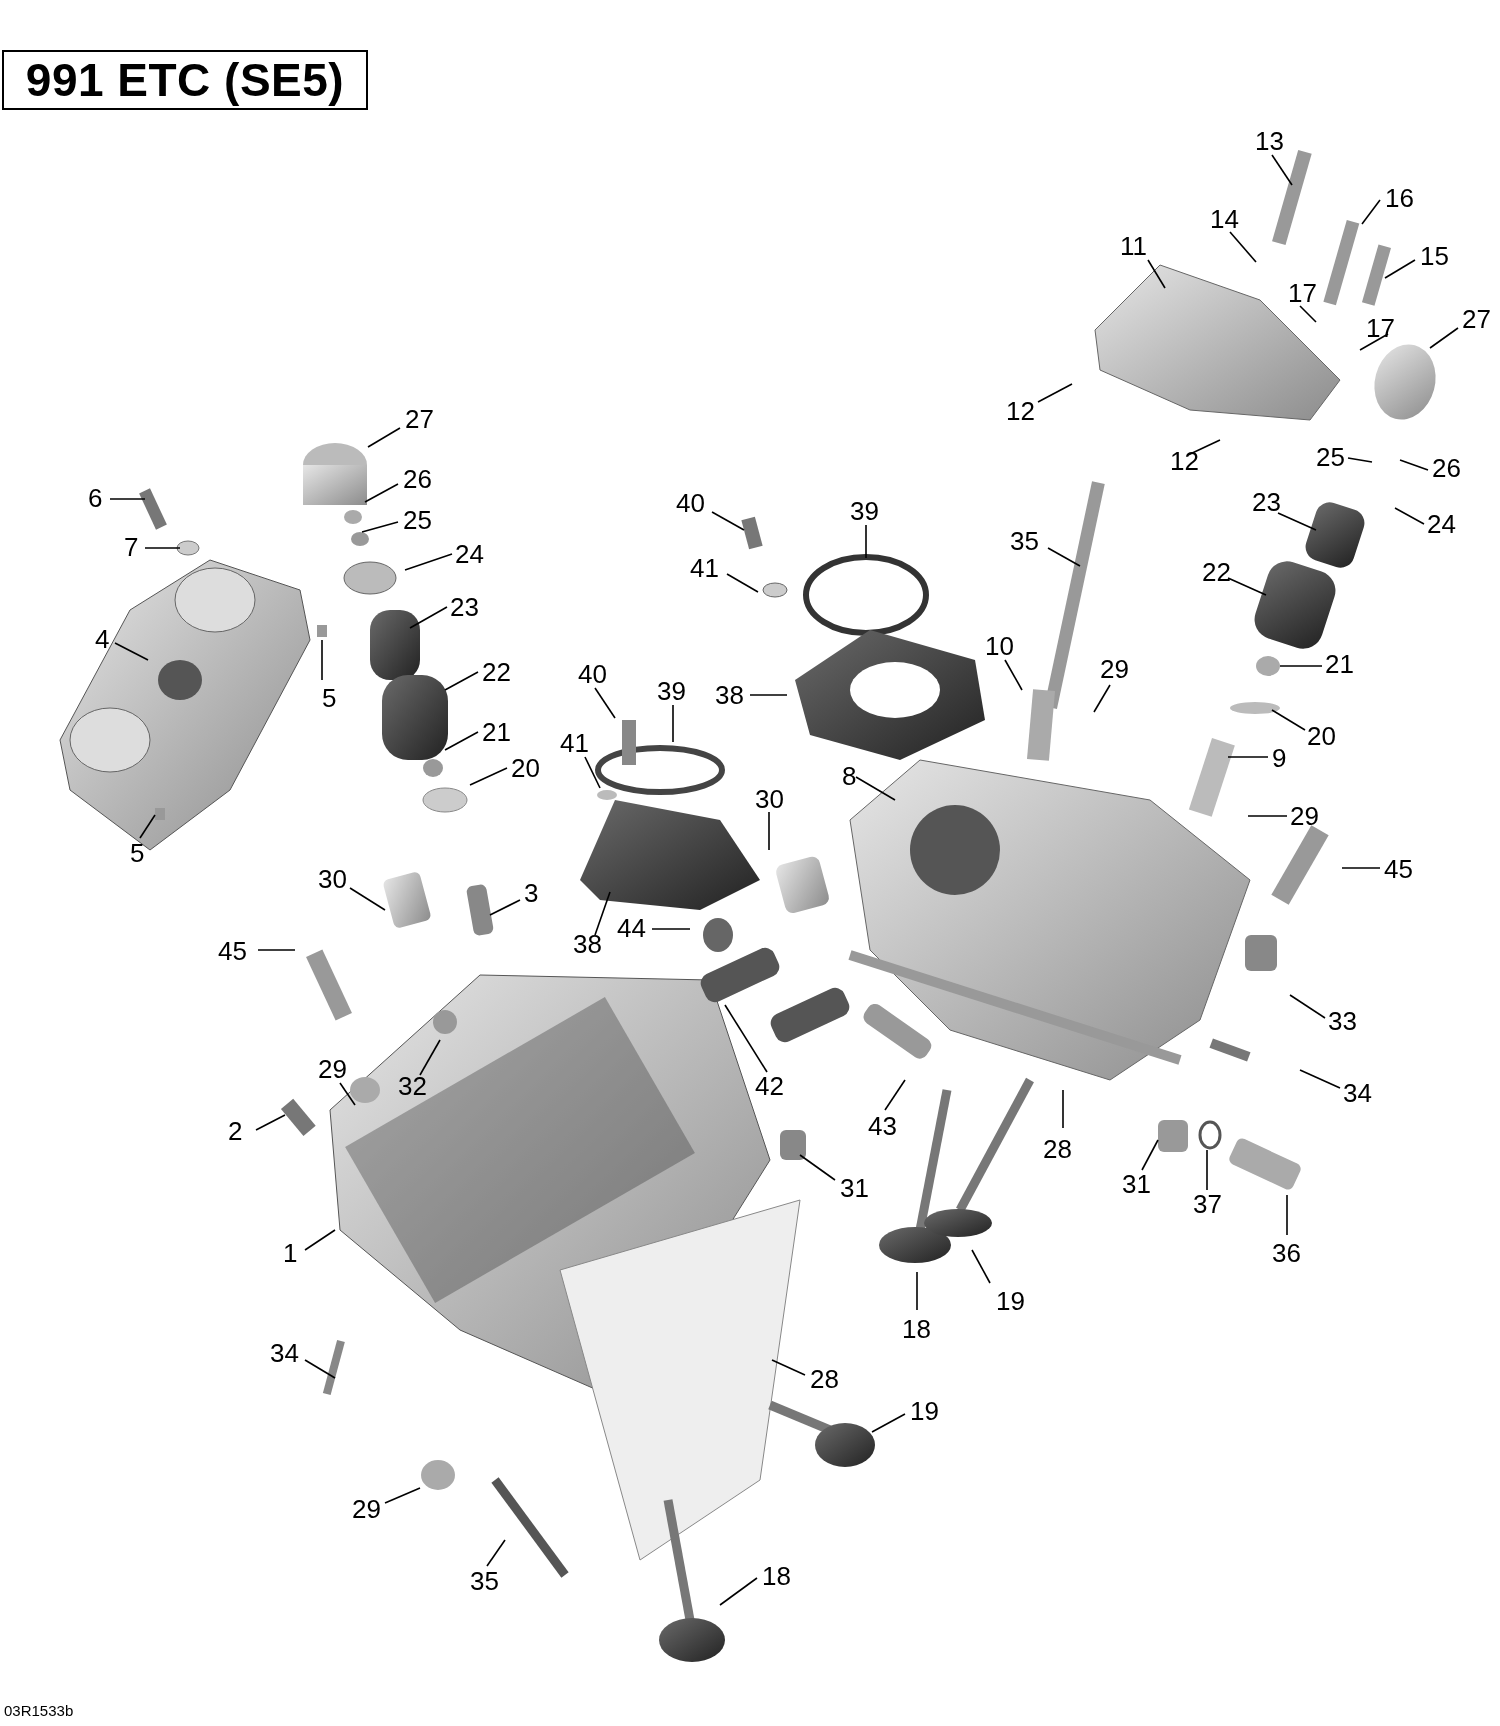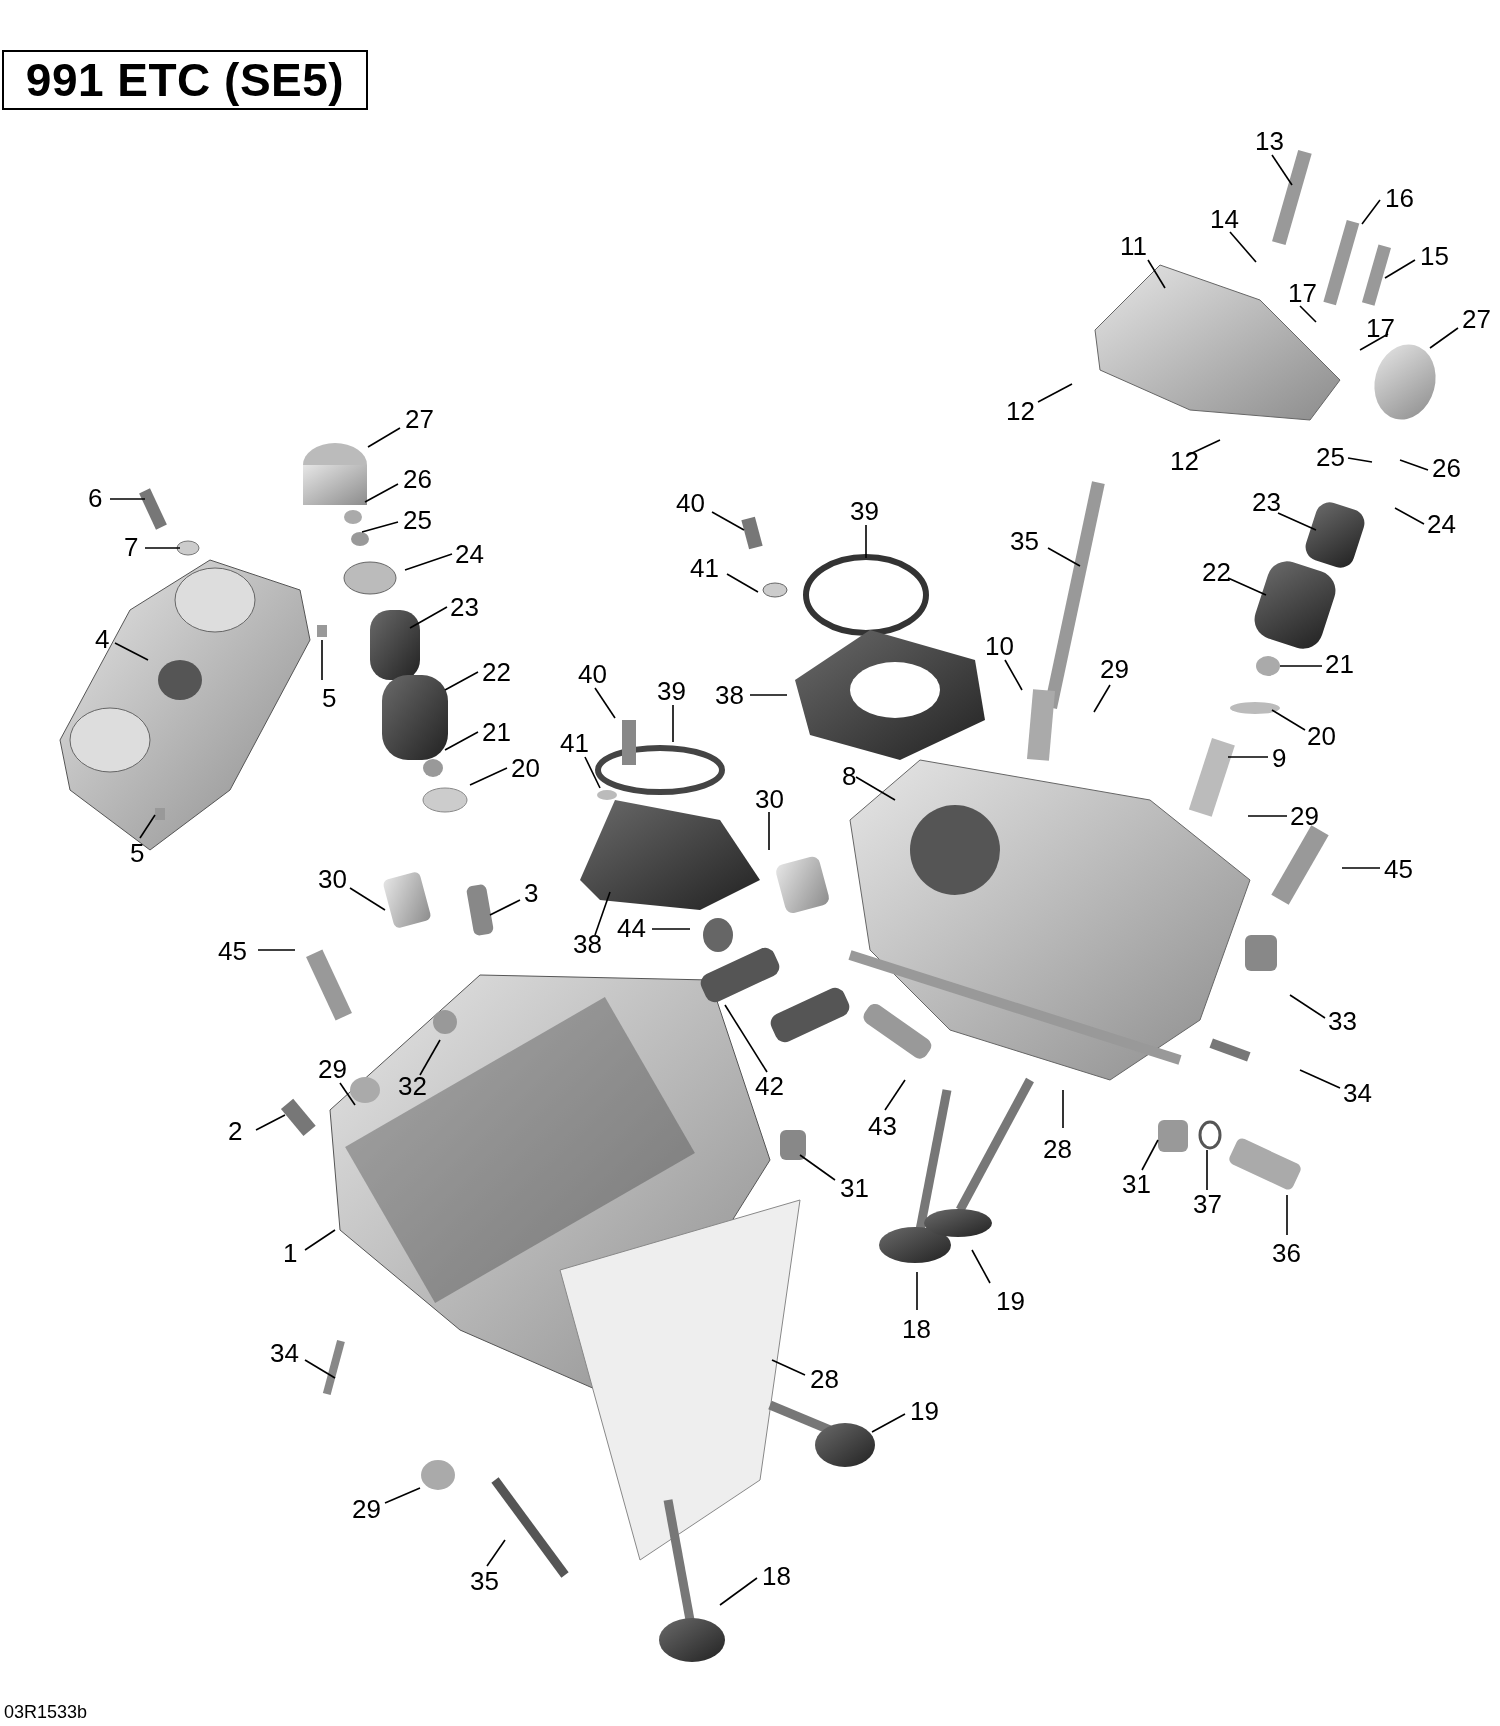--- a/index.html
+++ b/index.html
@@ -2,21 +2,21 @@
 <html><head>
 <meta charset="utf-8">
 <style>
   html, body { margin:0; padding:0; background:#ffffff; }
   body { width:1500px; height:1726px; position:relative; overflow:hidden;
          font-family:"Liberation Sans", sans-serif; color:#000; }
   .title-box { position:absolute; left:2px; top:2px; width:366px; height:60px;
                border:2px solid #000; box-sizing:border-box; display:flex;
                align-items:center; justify-content:center;
                font-weight:bold; font-size:46px; letter-spacing:0.5px;margin-top:48px; }
-  .ref-code { position:absolute; left:4px; top:1702px; font-size:18px; }
+  .ref-code { position:absolute; left:4px; top:1702px; font-size:15px; }
   svg.diagram { position:absolute; left:0; top:0; }
   .callout { font-family:"Liberation Sans", sans-serif; font-size:26px; fill:#000; }
 </style>
 </head>
 <body>
 
 <div class="title-box">991 ETC (SE5)</div>
 
 <svg class="diagram" width="1500" height="1726" viewBox="0 0 1500 1726">
   <defs>

